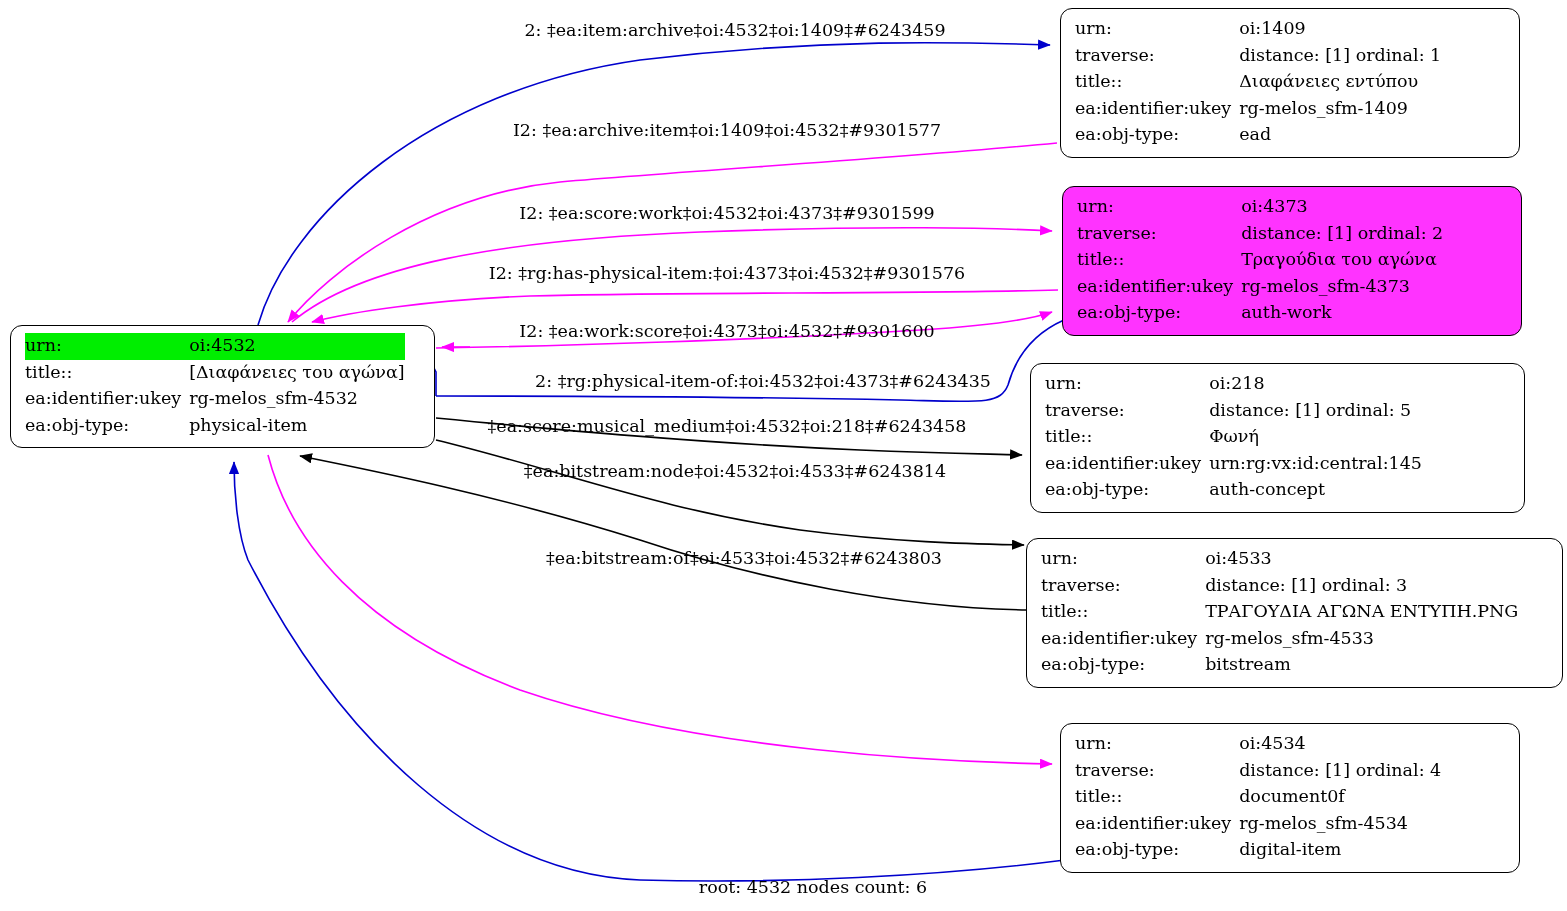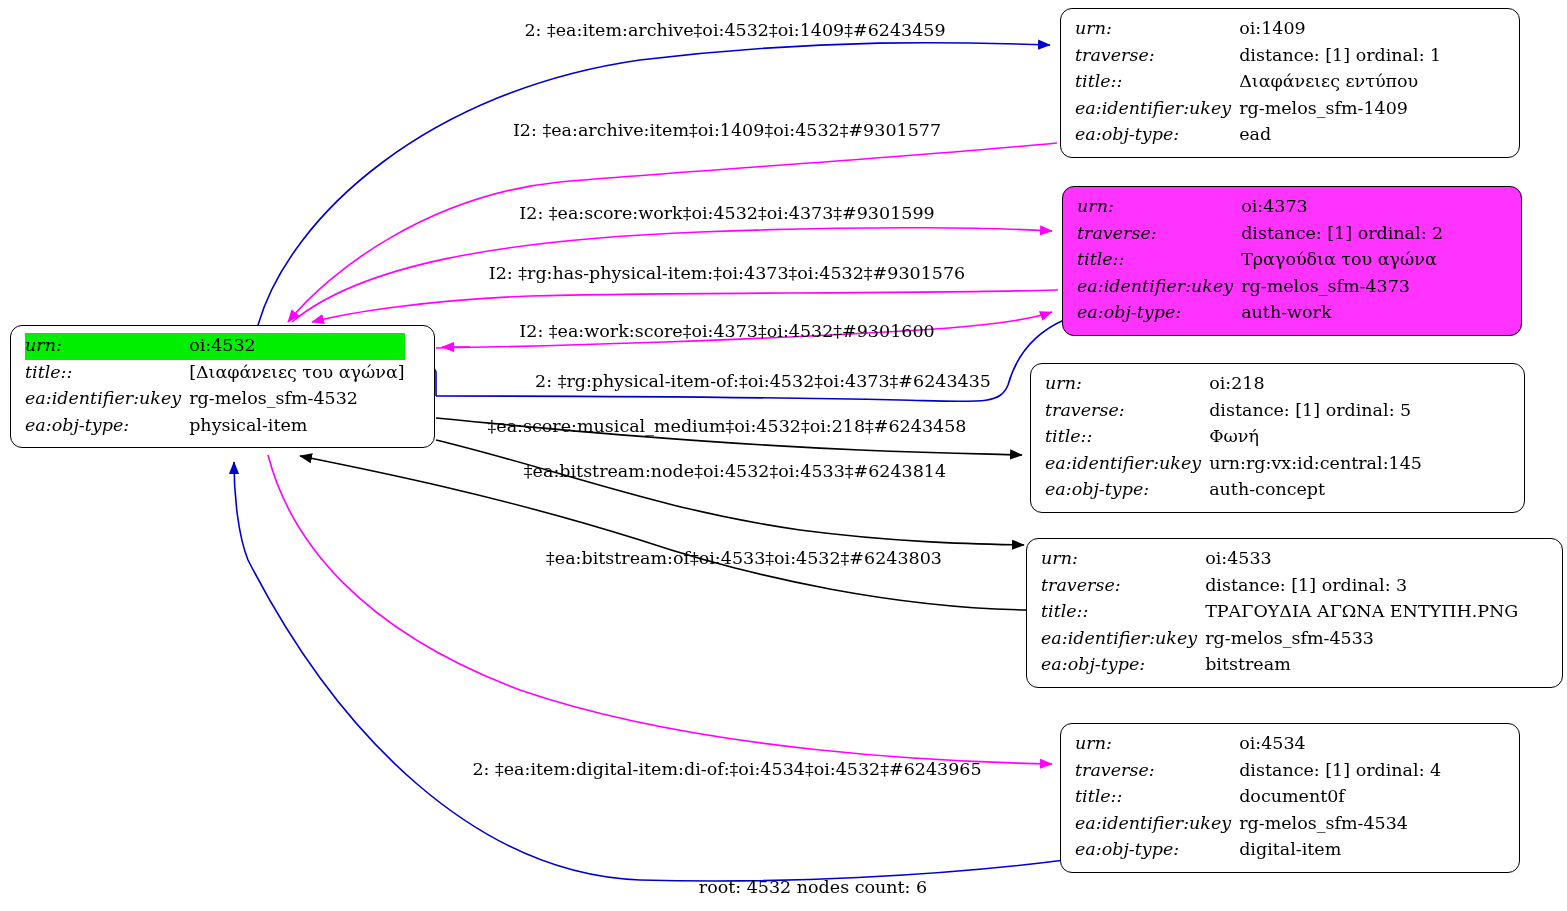--- a/index.html
+++ b/index.html
@@ -38,21 +38,21 @@
     border-spacing: 0;
   }
   .node td {
     font-size: 17.5px;
     line-height: 1.0;
     padding: 4px 0 5px 0;
     white-space: nowrap;
     color: #000000;
     vertical-align: baseline;
   }
-  .node td.k { padding-right: 8px; font-style: italic; }
+  .node td.k { padding-right: 8px; }
   .hl { background: #00ee00; }
   .node td.k.hl, .node td.v.hl { background: #00ee00; }
   .edge-label {
     position: absolute;
     font-size: 17.5px;
     line-height: 1;
     color: #000000;
     white-space: nowrap;
     transform: translateX(-50%);
   }
@@ -268,17 +268,16 @@
 
   <div class="edge-label" style="left:735px; top:22px;">2: ‡ea:item:archive‡oi:4532‡oi:1409‡#6243459</div>
   <div class="edge-label" style="left:727px; top:122px;">I2: ‡ea:archive:item‡oi:1409‡oi:4532‡#9301577</div>
   <div class="edge-label" style="left:727px; top:205px;">I2: ‡ea:score:work‡oi:4532‡oi:4373‡#9301599</div>
   <div class="edge-label" style="left:727px; top:265px;">I2: ‡rg:has-physical-item:‡oi:4373‡oi:4532‡#9301576</div>
   <div class="edge-label" style="left:727px; top:323px;">I2: ‡ea:work:score‡oi:4373‡oi:4532‡#9301600</div>
   <div class="edge-label" style="left:727px; top:373px;margin-left:36px;">2: ‡rg:physical-item-of:‡oi:4532‡oi:4373‡#6243435</div>
   <div class="edge-label" style="left:727px; top:418px;">‡ea:score:musical_medium‡oi:4532‡oi:218‡#6243458</div>
   <div class="edge-label" style="left:735px; top:463px;text-align:center;">‡ea:bitstream:node‡oi:4532‡oi:4533‡#6243814</div>
   <div class="edge-label" style="left:744px; top:550px;">‡ea:bitstream:of‡oi:4533‡oi:4532‡#6243803</div>
-  <div class="edge-label" style="left:727px; top:761px;">2: ‡ea:item:digital-item:di-of:‡oi:4534‡oi:4532‡#6243965</div>
 
   <div class="footer-label" style="left:813px; top:877px;">root: 4532 nodes count: 6</div>
 
 </div>
 
 </body></html>

